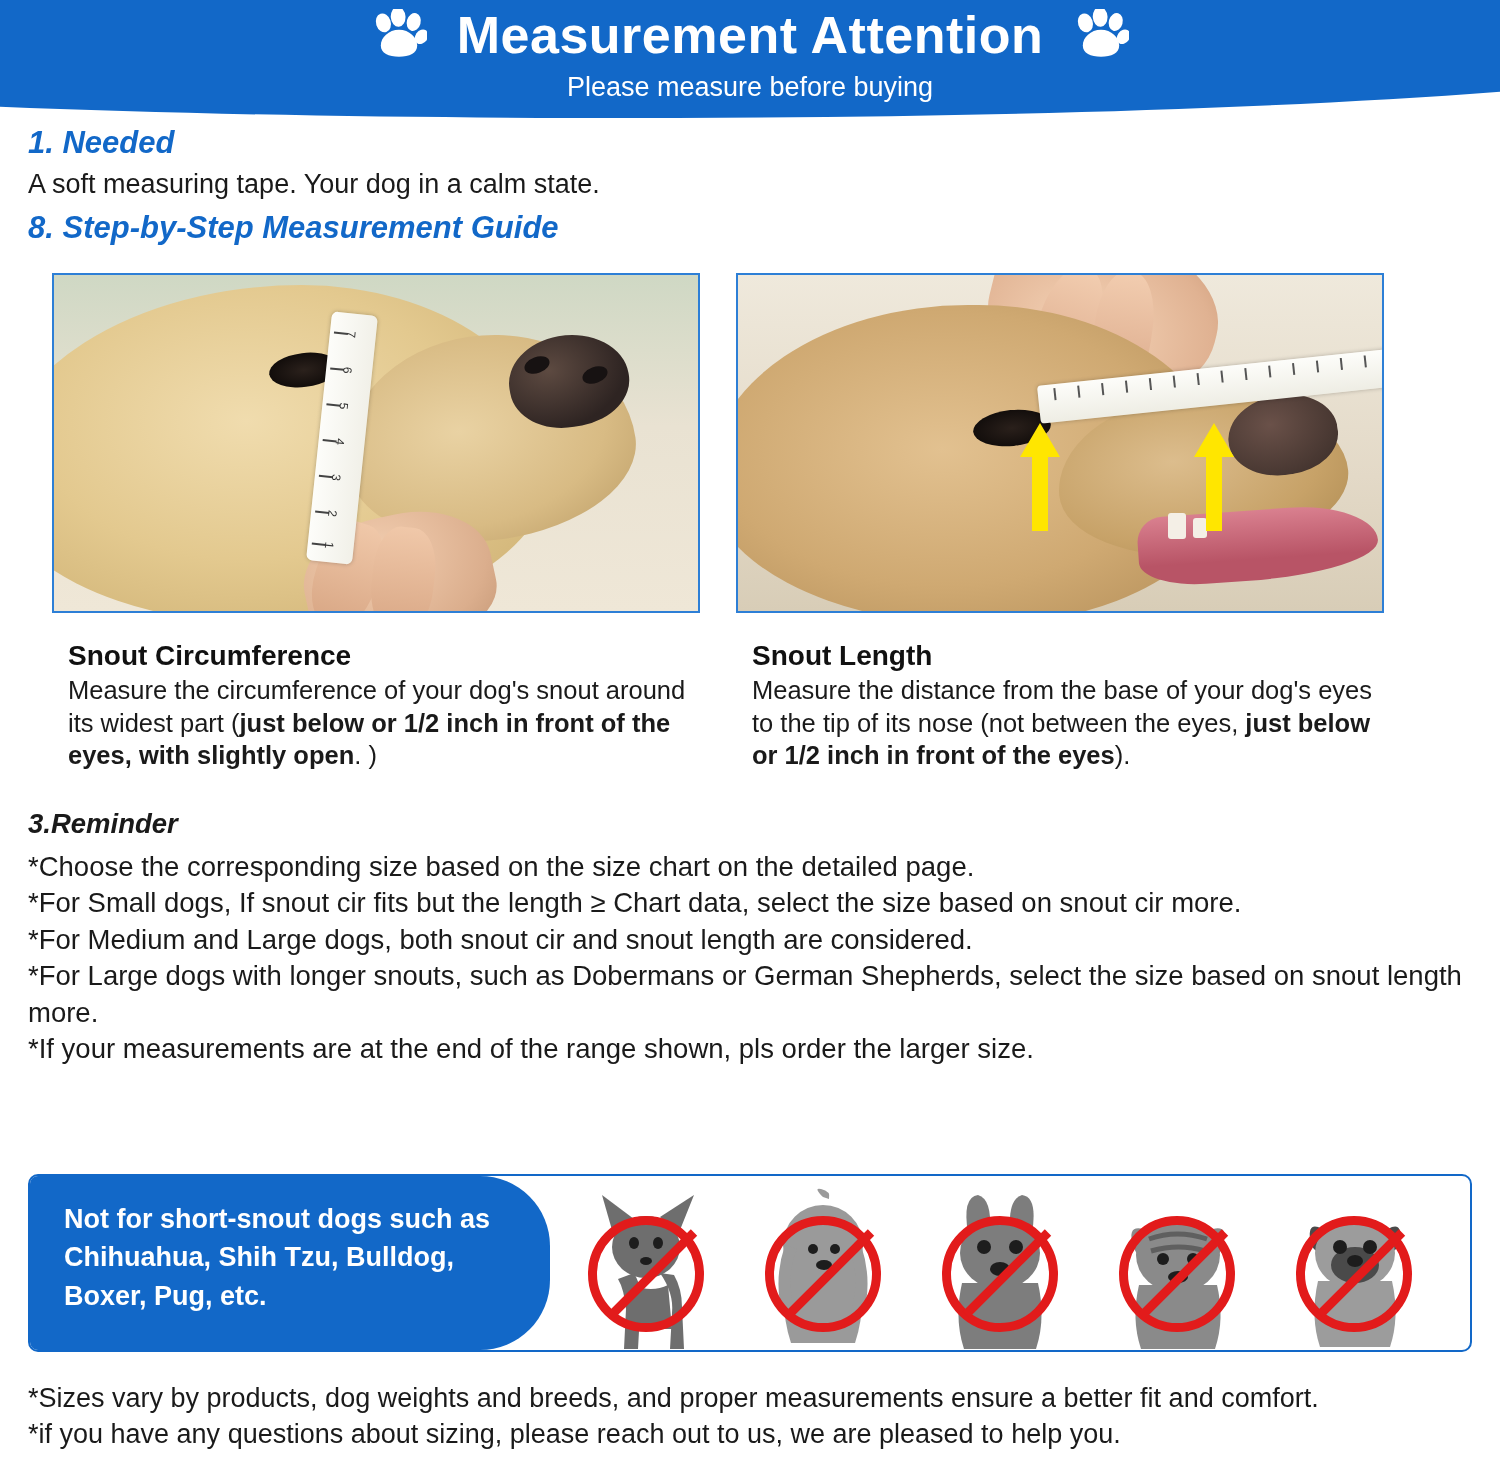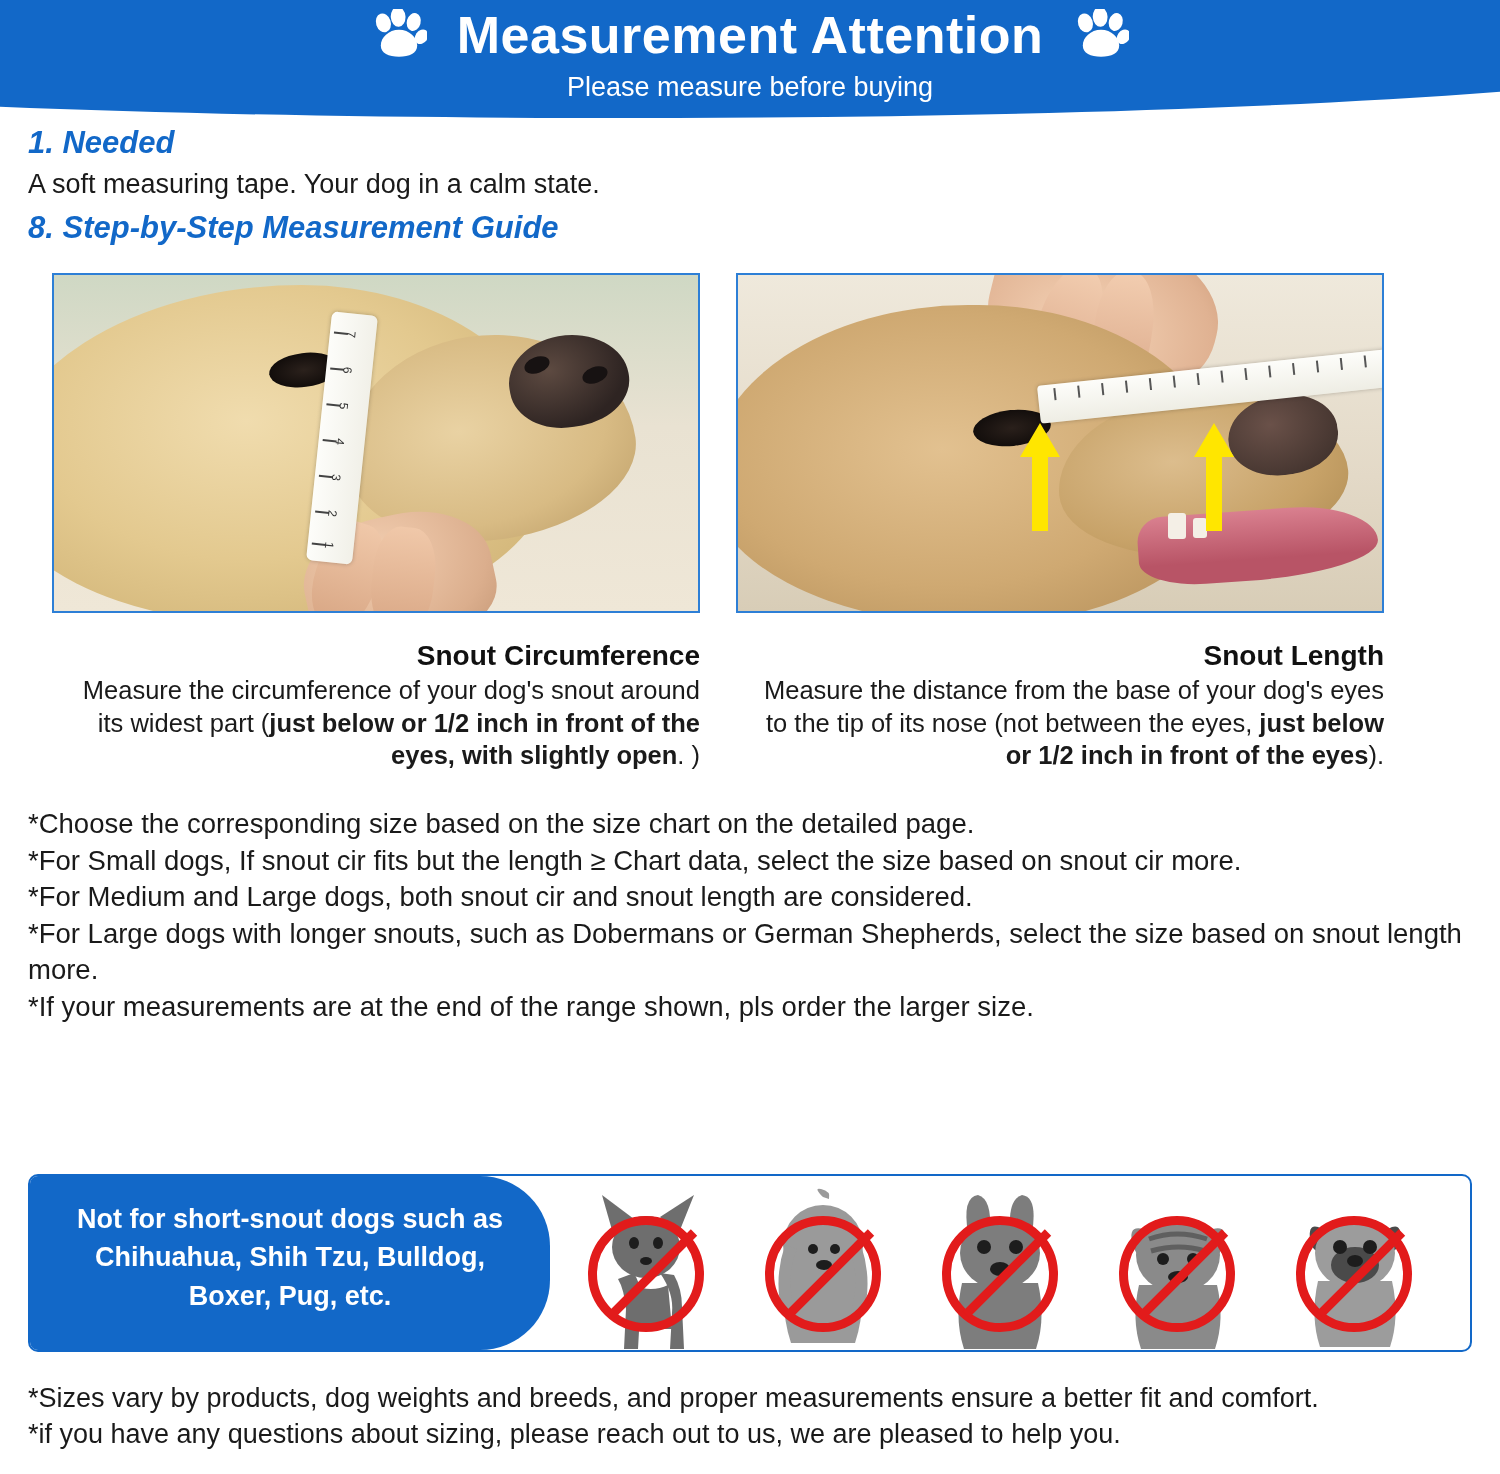--- a/index.html
+++ b/index.html
@@ -227,21 +227,21 @@
   }
   .arrow {
     position: absolute;
     width: 40px; height: 108px;
   }
 
   
   .captions {
     position: absolute;
     top: 510px; left: 0; width: 1500px;
-    display: flex; gap: 36px; padding: 0 52px; text-align: right;
+    display: flex; gap: 36px; padding: 0 52px;
   }
   .cap-col { width: 648px; }
 
   
   .block-3 { position: absolute; top: 688px; left: 28px; width: 1444px; }
   .block-3 .sec-head { margin-bottom: 6px; }
   .block-3 p { font-size: 27.5px; color: #1a1a1a; line-height: 1.33; margin: 0; }
 
   
   .warn {
@@ -255,21 +255,21 @@
   }
   .warn-left {
     position: absolute; left:0; top:0;
     width: 520px; height: 100%;
     background: #1268c8;
     border-radius: 0 70px 70px 0;
     padding: 24px 34px;
   }
   .warn-left p {
     margin:0; color:#fff; font-weight:bold;
-    font-size: 27px; line-height: 1.42; text-align: center;
+    font-size: 27px; line-height: 1.42;
   }
   .warn-dogs {
     position:absolute; left:520px; top:0; right:0; bottom:0;
     display:flex; align-items:flex-end; justify-content:space-around;
     padding: 4px 24px 0 10px;
   }
   .dog-item { position:relative; width:150px; height:170px; }
   .dog-svg { position:absolute; bottom:0; left:0; }
   .ban {
     position:absolute; left:14px; bottom:18px;
@@ -407,20 +407,21 @@
         <div class="cap-title">Snout Circumference</div>
         <p class="cap-body"><span>Measure the circumference of your dog's snout around its widest part (</span><b>just below or 1/2 inch in front of the eyes, with slightly open</b><span>. )</span></p>
       </div>
       <div class="cap-col">
         <div class="cap-title">Snout Length</div>
         <p class="cap-body"><span>Measure the distance from the base of your dog's eyes to the tip of its nose (not between the eyes, </span><b>just below or 1/2 inch in front of the eyes</b><span>).</span></p>
       </div>
     </div>
 
     <div class="block-3">
+      <p class="sec-head">3.Reminder</p>
       <p>*Choose the corresponding size based on the size chart on the detailed page.</p>
       <p>*For Small dogs, If snout cir fits but the length ≥ Chart data, select the size based on snout cir more.</p>
       <p>*For Medium and Large dogs, both snout cir and snout length are considered.</p>
       <p>*For Large dogs with longer snouts, such as Dobermans or German Shepherds, select the size based on snout length more.</p>
       <p>*If your measurements are at the end of the range shown, pls order the larger size.</p>
     </div>
 
     <div class="warn">
       <div class="warn-left">
         <p>Not for short-snout dogs such as Chihuahua, Shih Tzu, Bulldog, Boxer, Pug, etc.</p>

